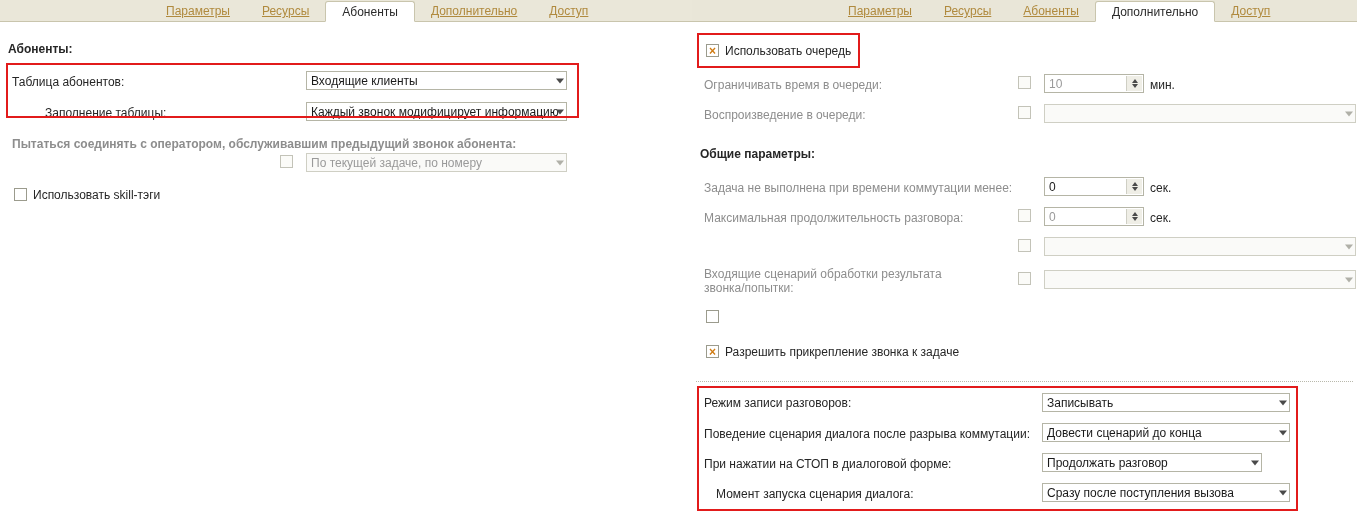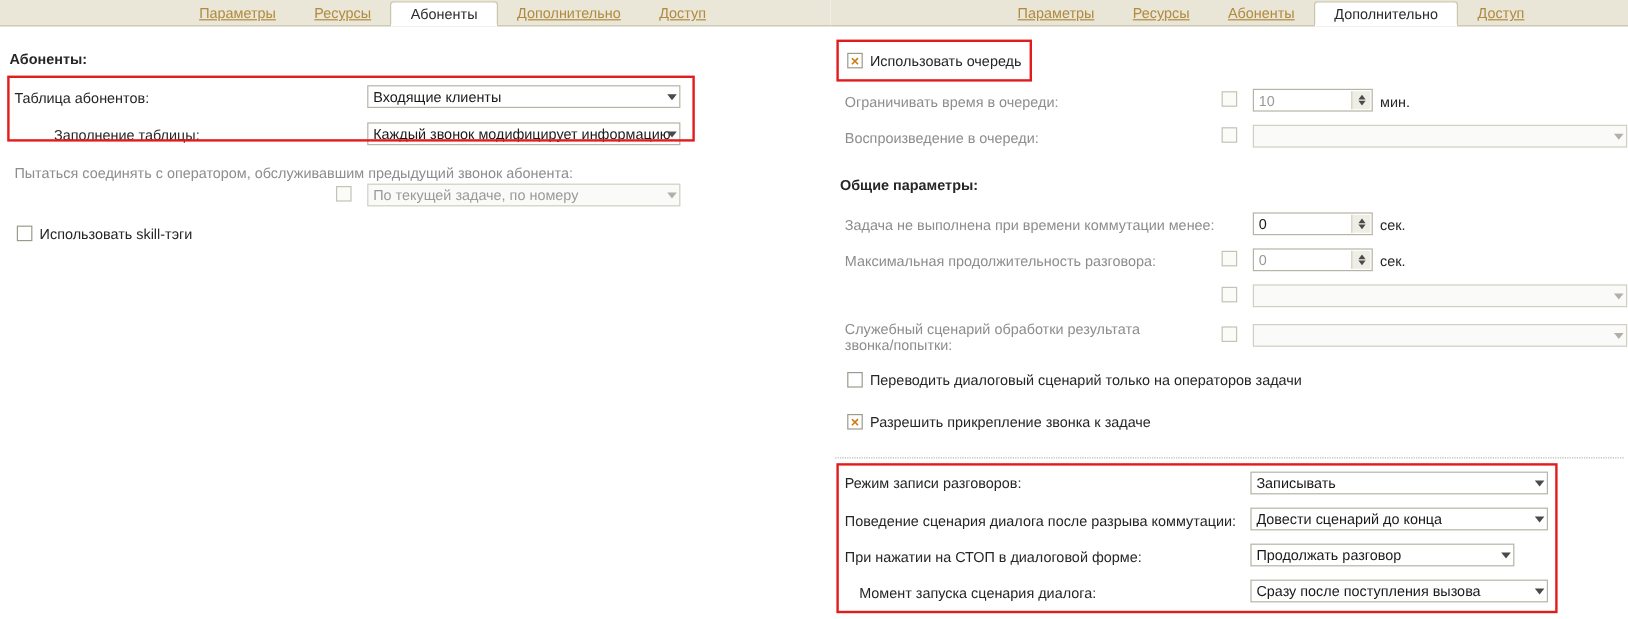--- a/index.html
+++ b/index.html
@@ -150,21 +150,21 @@
     <div class="lbl" style="position:absolute; left:12px; top:106px;margin-left:33px;">Заполнение таблицы:</div>
     <div class="combo" style="position:absolute; left:306px; top:102px; width:261px;">
       <span>Каждый звонок модифицирует информацию</span>
       <span class="btnbox">
           <span class="arrow"></span>
         </span>
     </div>
 
     <div class="hl" style="left:6px; top:63px; width:573px; height:55px;"></div>
 
-    <div class="lbl dim" style="position:absolute; left:12px; top:137px;">Пытаться соединять с оператором, обслуживавшим предыдущий звонок абонента:</div>
+    <div class="lbl dim" style="position:absolute; left:12px; top:137px;font-weight:bold;">Пытаться соединять с оператором, обслуживавшим предыдущий звонок абонента:</div>
     <div class="chk disabled" style="position:absolute; left:280px; top:155px;"></div>
     <div class="combo disabled" style="position:absolute; left:306px; top:153px; width:261px;">
       <span>По текущей задаче, по номеру</span>
       <span class="btnbox">
           <span class="arrow"></span>
         </span>
     </div>
 
     <div class="chk" style="position:absolute; left:14px; top:188px;"></div>
     <div class="lbl" style="position:absolute; left:33px; top:188px;">Использовать skill-тэги</div>
@@ -230,32 +230,31 @@
     <div class="lbl" style="position:absolute; left:458px; top:211px;">сек.</div>
 
     <div class="chk disabled" style="position:absolute; left:326px; top:239px;"></div>
     <div class="combo disabled" style="position:absolute; left:352px; top:237px; width:312px;">
       <span></span>
       <span class="btnbox">
           <span class="arrow"></span>
         </span>
     </div>
 
-    <div class="lbl dim" style="position:absolute; left:12px; top:267px;">Служебный сценарий обработки результата</div>
+    <div class="lbl dim" style="position:absolute; left:12px; top:267px;">Входящие сценарий обработки результата</div>
     <div class="lbl dim" style="position:absolute; left:12px; top:281px;">звонка/попытки:</div>
     <div class="chk disabled" style="position:absolute; left:326px; top:272px;"></div>
     <div class="combo disabled" style="position:absolute; left:352px; top:270px; width:312px;">
       <span></span>
       <span class="btnbox">
           <span class="arrow"></span>
         </span>
     </div>
 
     <div class="chk" style="position:absolute; left:14px; top:310px;"></div>
-    <div class="lbl" style="position:absolute; left:33px; top:310px;">Переводить диалоговый сценарий только на операторов задачи</div>
 
     <div class="chk checked" style="position:absolute; left:14px; top:345px;"></div>
     <div class="lbl" style="position:absolute; left:33px; top:345px;">Разрешить прикрепление звонка к задаче</div>
 
     <div class="dots" style="left:4px; top:381px; width:657px;"></div>
 
     <div class="lbl" style="position:absolute; left:12px; top:396px;">Режим записи разговоров:</div>
     <div class="combo" style="position:absolute; left:350px; top:393px; width:248px;">
       <span>Записывать</span>
       <span class="btnbox">

